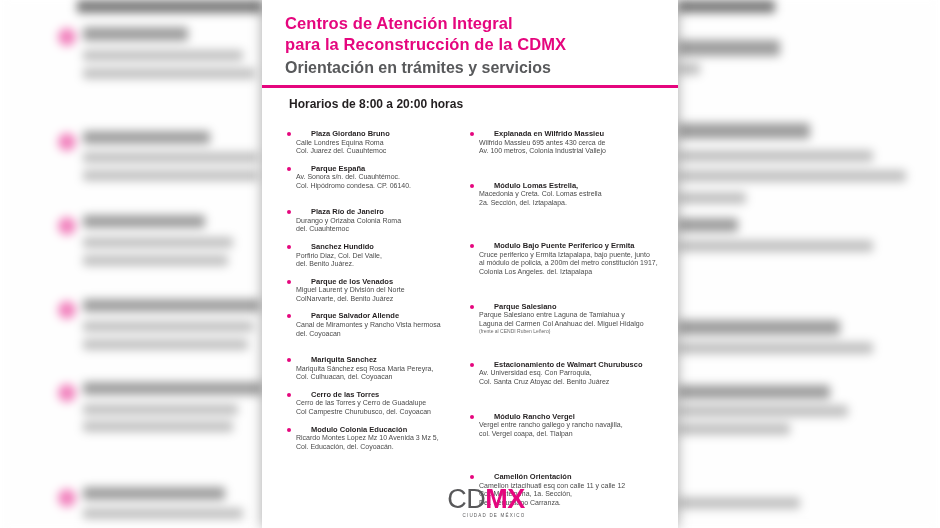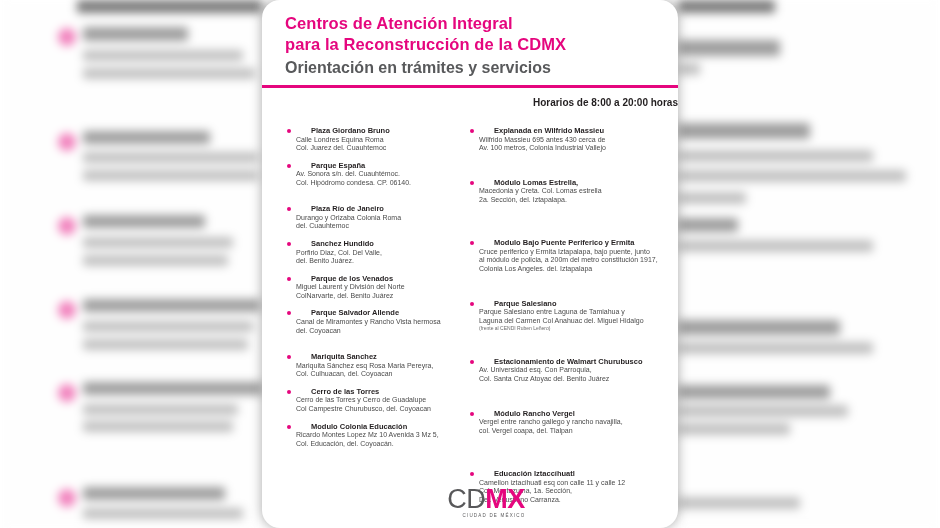--- a/index.html
+++ b/index.html
@@ -20,37 +20,36 @@
   .blur-side.right { left: 678px; width: 262px; }
   .blur-shape { position: absolute; border-radius: 2px; }
   .blur-shape.dot { border-radius: 50%; }
 
   
   .document {
     position: absolute; left: 262px; top: 0; width: 416px; height: 528px;
     background: #ffffff;
     box-shadow: 0 0 12px rgba(0,0,0,0.35);
     overflow: hidden;
-    border-radius: 18px;
   }
   .doc-header { padding: 13px 0 0 23px; }
   .doc-title {
     color: #e5067e; font-weight: bold; font-size: 16.5px; line-height: 21px;
     letter-spacing: 0.1px;
   }
   .doc-subtitle {
     color: #58595b; font-weight: bold; font-size: 16px; line-height: 20px;
     margin-top: 3px;
   }
   .rule {
     width: 416px; height: 3px; background: #e5067e; margin-top: 7px;
   }
   .schedule {
     margin: 9px 0 0 27px;
-    font-size: 10px; font-weight: bold; color: #231f20; text-align: right;
+    font-size: 12px; font-weight: bold; color: #231f20;
   }
   .columns {
     display: flex; margin-top: 18px; padding-left: 25px;
   }
   .col { display: flex; flex-direction: column; }
   .col.left  { width: 183px; }
   .col.right { width: 208px; gap: 17px; }
   .loc-item { display: flex; margin-bottom: 8px; }
   .col .loc-item:nth-child(3), .col .loc-item:nth-child(7) { margin-top: 9px; }
   .bullet {
@@ -281,21 +280,21 @@
     <div class="loc-text">
       <div class="loc-name">Módulo Rancho Vergel</div>
     <div class="loc-line">Vergel entre rancho gallego y rancho navajilla,</div>
               <div class="loc-line">col. Vergel coapa, del. Tlalpan</div>
             </div>
   </div>
 
   <div class="loc-item">
     <span class="bullet"></span>
     <div class="loc-text">
-      <div class="loc-name">Educación Iztaccíhuatl</div>
+      <div class="loc-name">Camellón Orientación</div>
     <div class="loc-line">Camellon iztacihuatl esq con calle 11 y calle 12</div>
               <div class="loc-line">Col. Moctezuma, 1a. Sección,</div>
               <div class="loc-line">Del. Venustiano Carranza.</div>
             </div>
   </div>
 
 </div>
     </div>
 
     <div class="logo">

